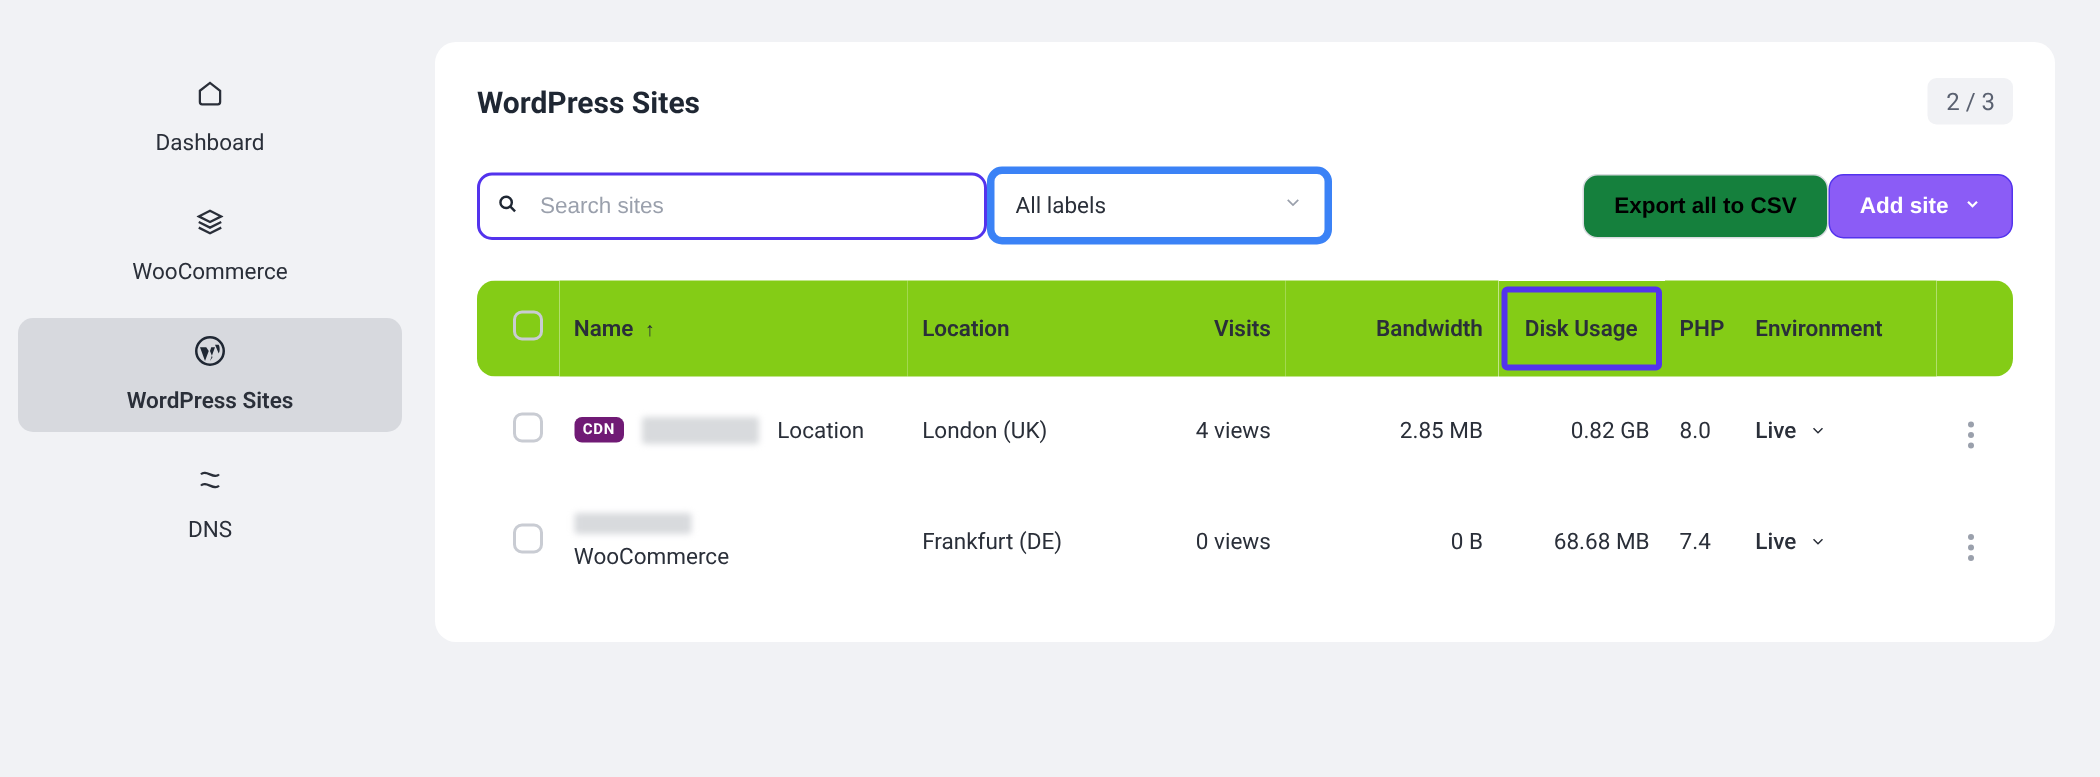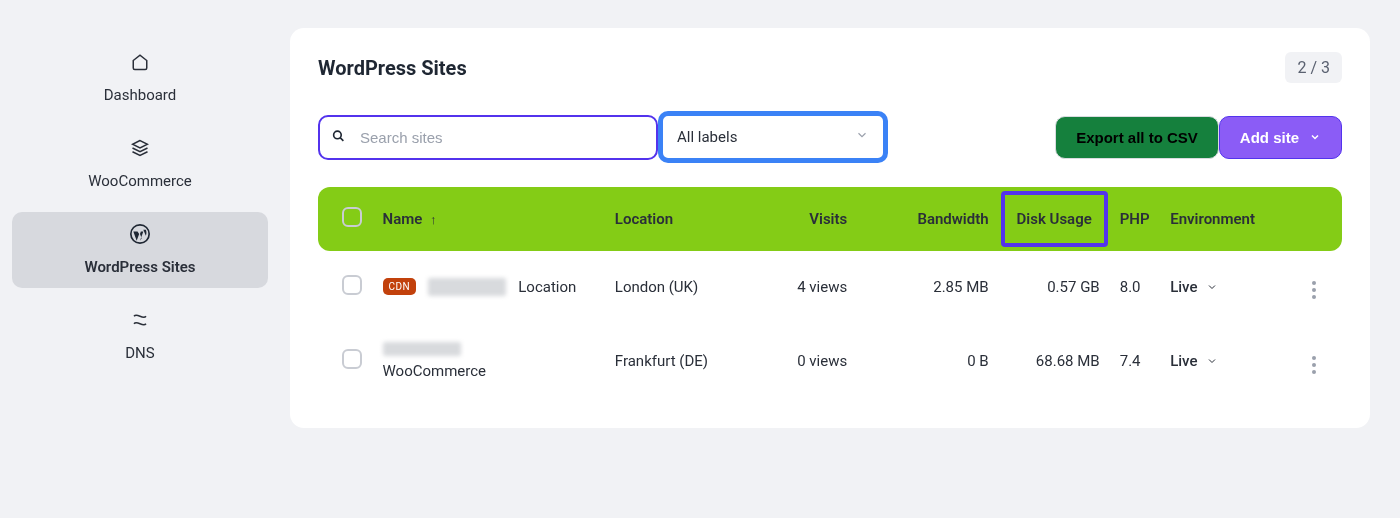--- a/index.html
+++ b/index.html
@@ -174,24 +174,24 @@
     cursor: pointer;
     display: inline-block;
   }
   .sort-arrow { font-size: 13px; margin-left: 4px; }
   .name-cell {
     display: flex;
     align-items: center;
     gap: 12px;
   }
   .cdn-badge {
-    background: #c2410c;
+    background: #701a75;
     color: #fff;
     font-size: 10px;
-    font-weight: 400;
+    font-weight: 700;
     letter-spacing: .5px;
     padding: 3px 6px;
     border-radius: 5px;
   }
   .blur-block {
     width: 78px;
     height: 18px;
     background: #d8dadd;
     filter: blur(2px);
     border-radius: 2px;
@@ -342,21 +342,21 @@
           <td class="td col-name">
             <div class="name-cell">
               <span class="cdn-badge">CDN</span>
               <span class="blur-block"></span>
               <span>Location</span>
             </div>
           </td>
           <td class="td col-loc">London (UK)</td>
           <td class="td td-num col-visits">4 views</td>
           <td class="td td-num col-bw">2.85 MB</td>
-          <td class="td td-num col-disk">0.57 GB</td>
+          <td class="td td-num col-disk">0.82 GB</td>
           <td class="td col-php">8.0</td>
           <td class="td col-env">
             <span class="env-select">
               <span>Live</span>
               <svg width="12" height="12" viewBox="0 0 24 24" fill="none" stroke="#2a2f39" stroke-width="2">
                   <polyline points="6 9 12 15 18 9"></polyline>
                 </svg>
             </span>
           </td>
           <td class="td col-act">

